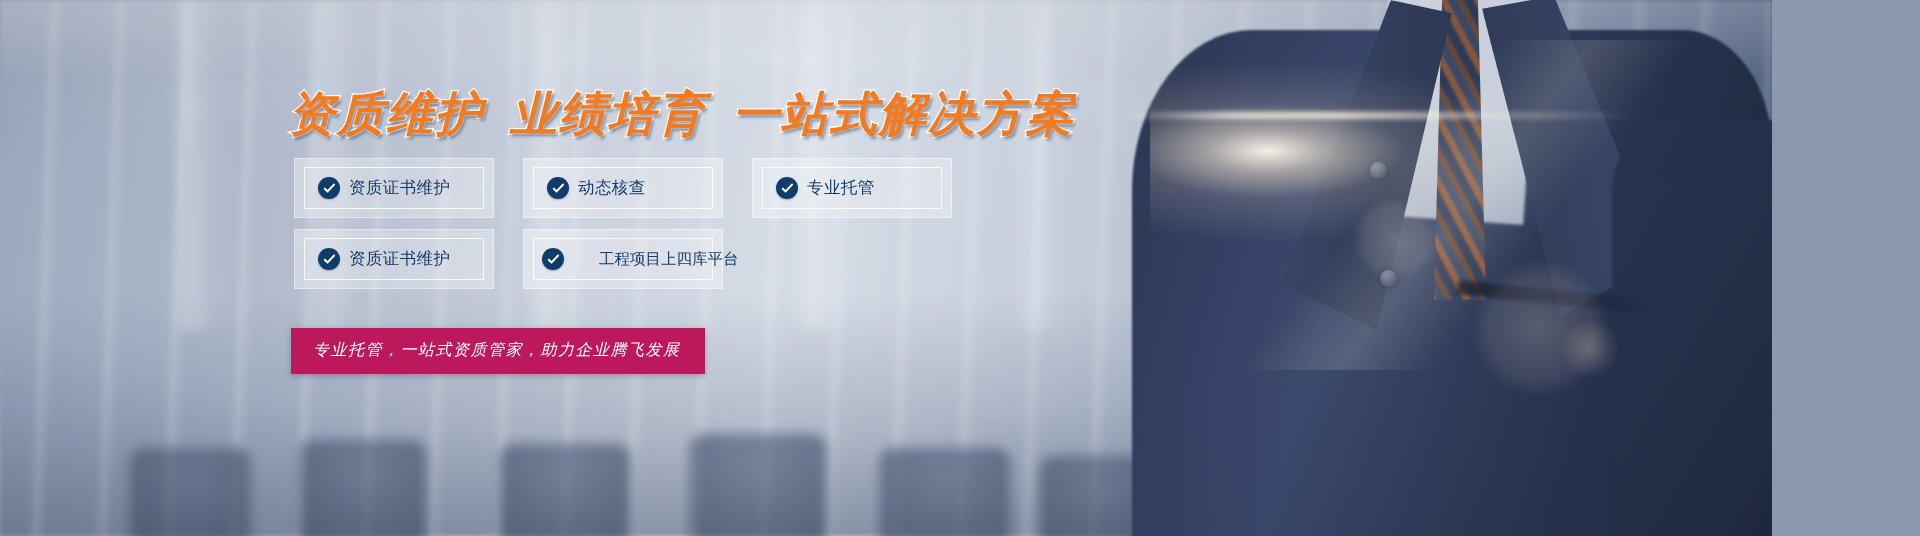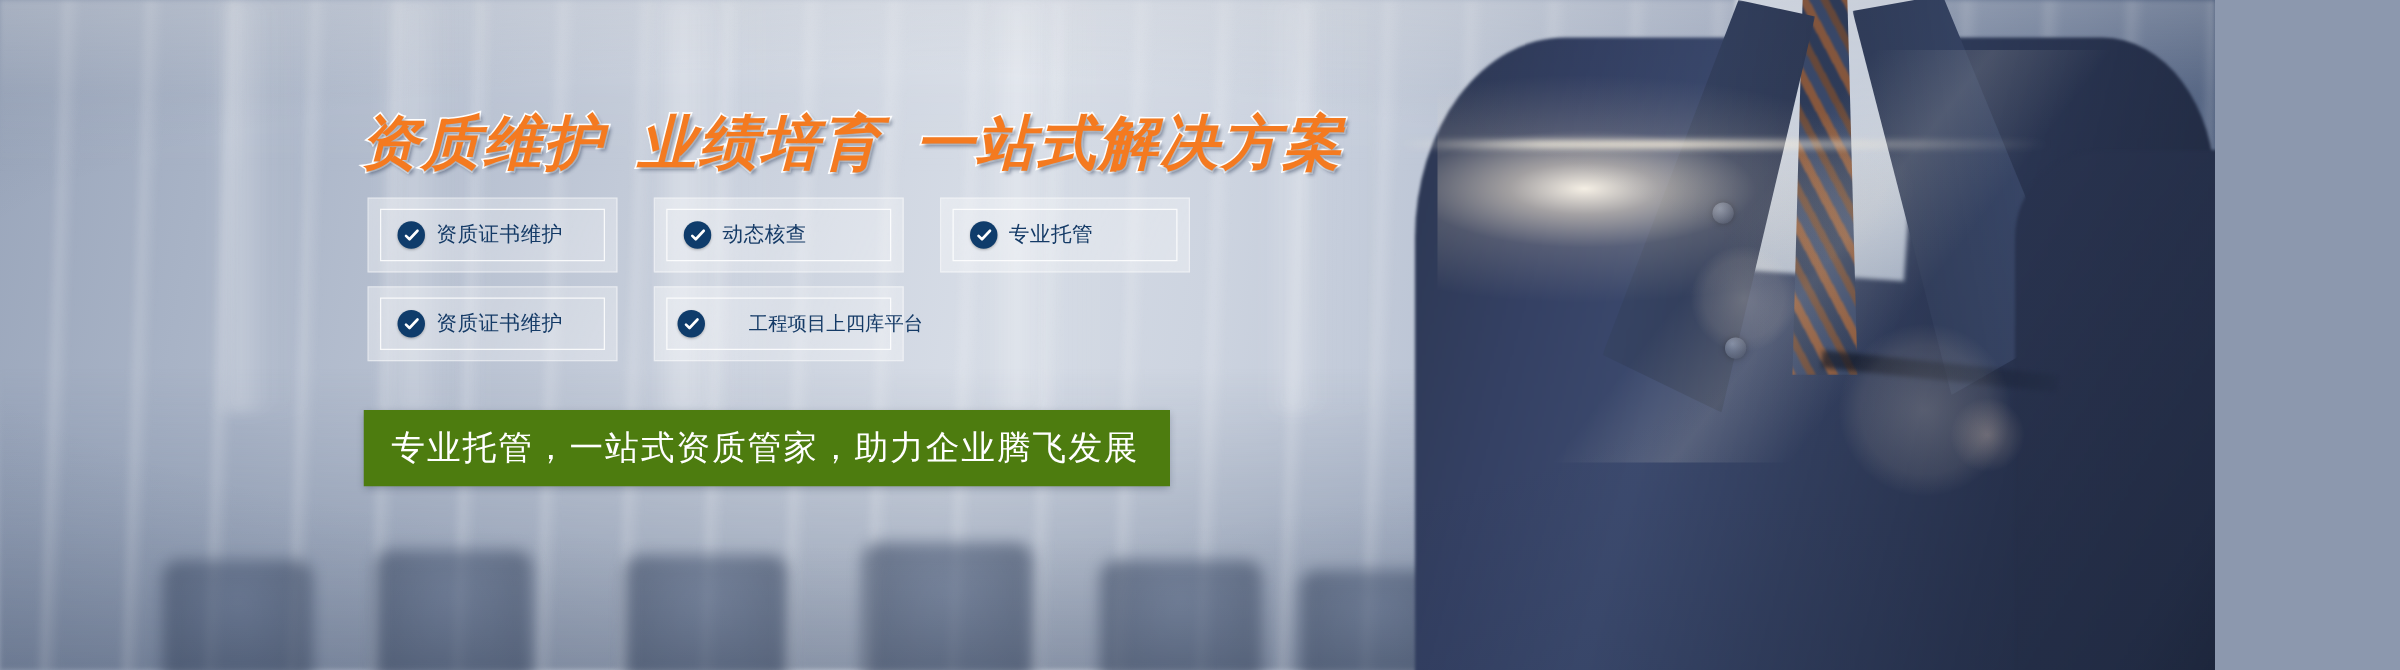--- a/index.html
+++ b/index.html
@@ -228,28 +228,29 @@
     white-space:nowrap;
     letter-spacing:.4px;
     font-family:"DejaVu Sans", sans-serif;
   }
   .card.c3r2 { }
   .card.c3r2 .card-label { font-size:15.5px; letter-spacing:0;margin-left:28px; }
   .card.c3r2 .check { margin-left:9px; margin-right:7px; }
 
   .tagline {
     position:absolute; left:291px; top:328px;
-    background:#4d7c0f;
+    background:#be185d;
     color:#ffffff;
-    font-size:27px;
+    font-size:16px;
     letter-spacing:1.5px;
     padding:12px 24px 13px 22px;
     white-space:nowrap;
     font-family:"DejaVu Sans", sans-serif;
     box-shadow:0 2px 6px rgba(20,35,60,.28);
+    font-style:italic;
   }
 </style>
 </head>
 <body>
 
 <div id="banner">
 
   <div class="bg-base"></div>
   <div class="bg-streaks"></div>
   <div class="bg-windows"></div>

